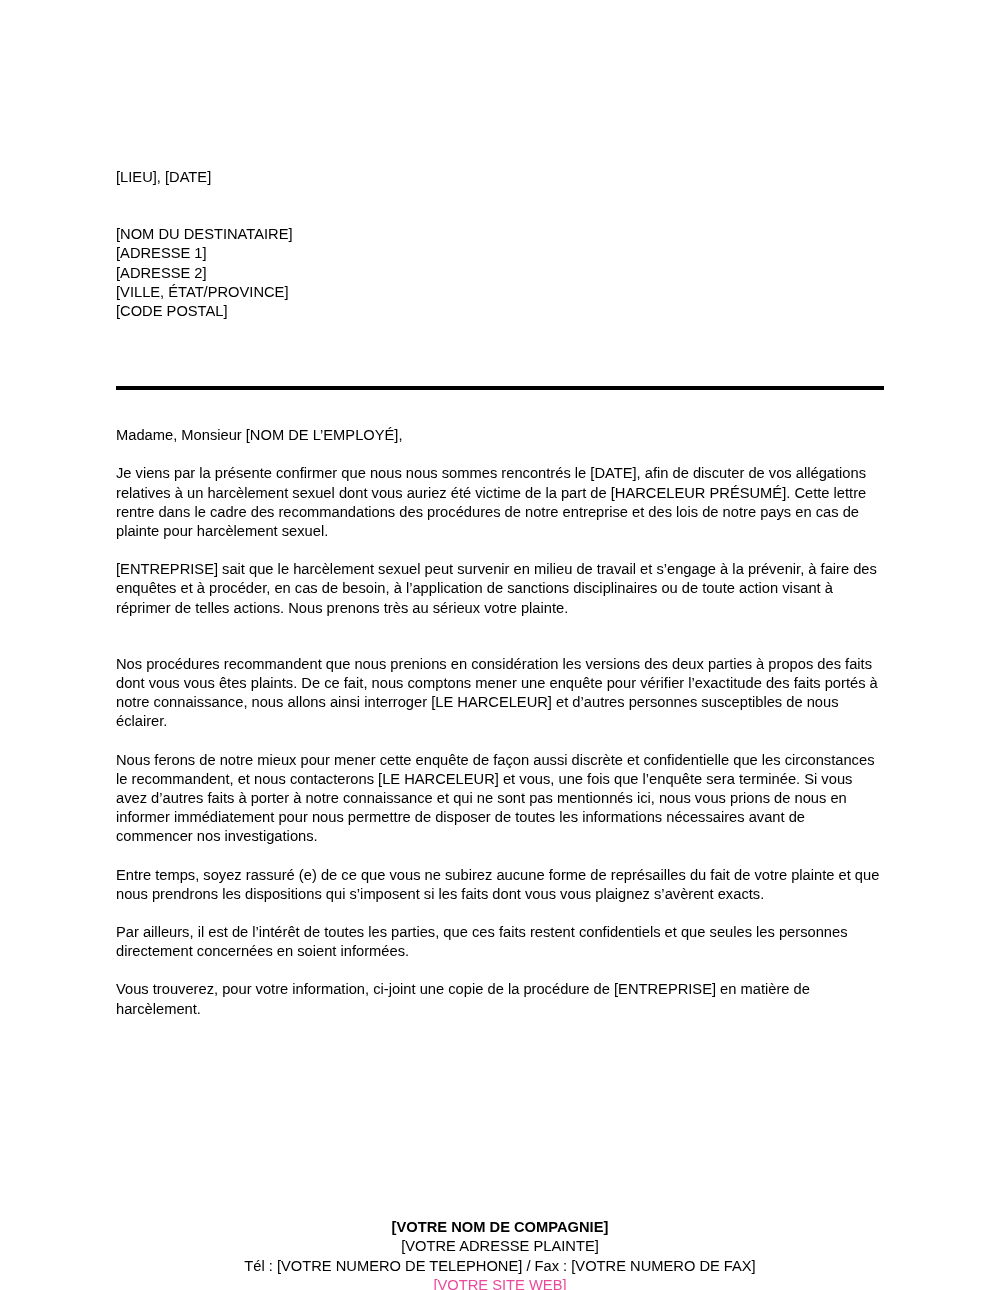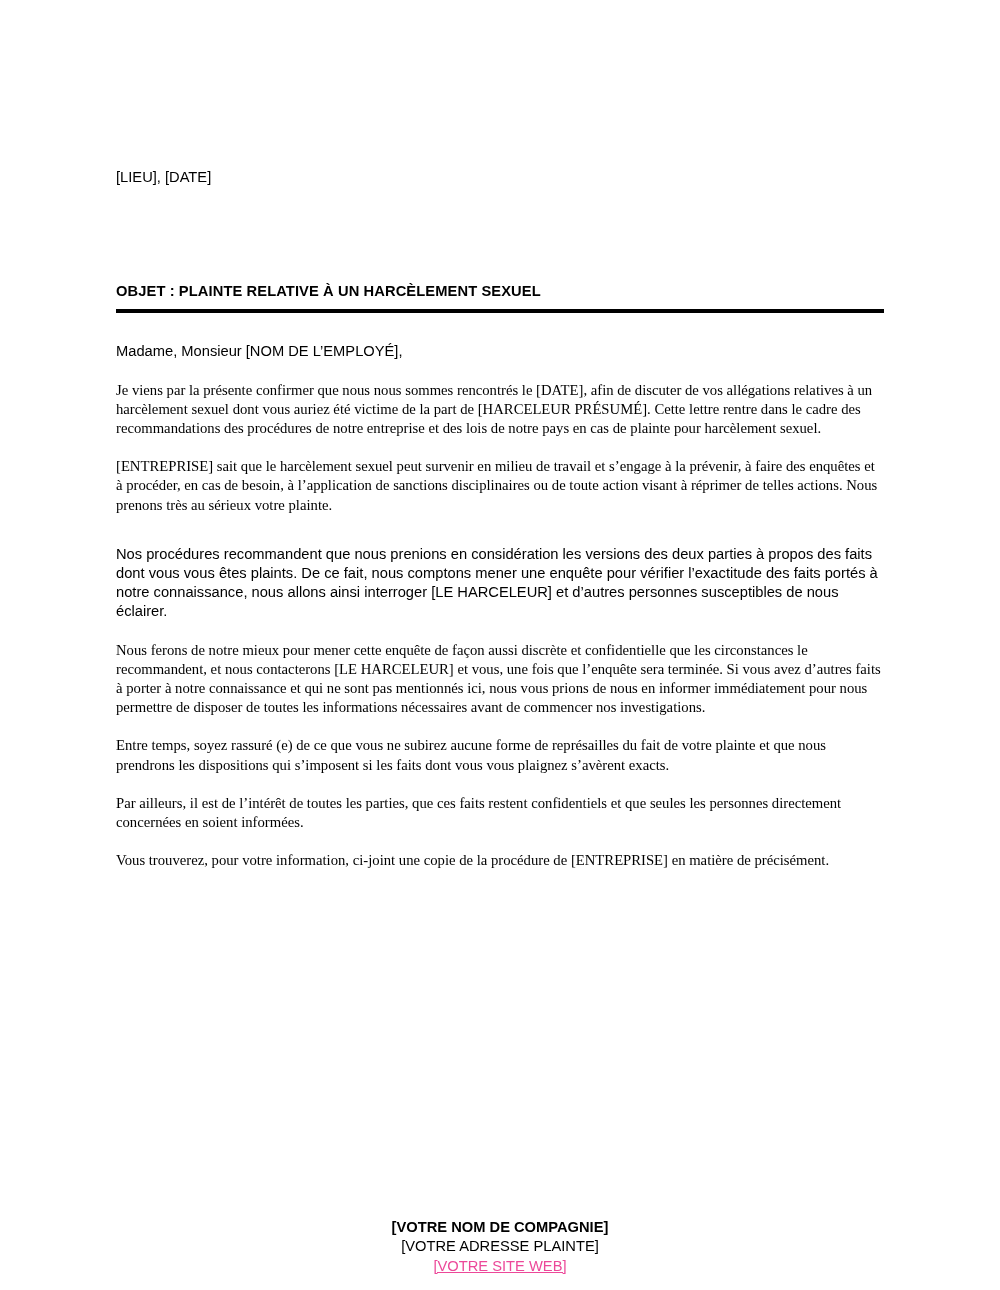--- a/index.html
+++ b/index.html
@@ -46,25 +46,25 @@
     line-height: 19.2px;
     letter-spacing: 0.1px;
   }
   .subject-rule {
     width: 768px;
     height: 4px;
     background: #000000;
     margin-top: 8px;
   }
   p.para {
-    margin: 1px 0 0 0;
+    margin: 8px 0 0 0;
     font-size: 14.7px;
     line-height: 19.2px;
   }
-  .para + .para { margin-top: 19px; font-family: Liberation Serif, serif; }
+  .para + .para { margin-top: 19px; }
 
   .footer {
     position: absolute;
     left: 116px;
     top: 1218px;
     width: 768px;
     text-align: center;
   }
   .footer div {
     font-size: 14.7px;
@@ -84,25 +84,31 @@
 <body>
 
 <div class="page">
 
   <div class="content">
 
     <div class="line block-meta">[LIEU], [DATE]</div>
 
     <div class="spacer-lg"></div>
 
+    <div>
+      <div class="line">[NOM DU DESTINATAIRE]</div>
+      <div class="line">[ADRESSE 1]</div>
+      <div class="line">[ADRESSE 2]</div>
+      <div class="line">[VILLE, ÉTAT/PROVINCE]</div>
+      <div class="line">[CODE POSTAL]</div>
+    </div>
 
     <div style="height:57px"></div>
 
     <div class="subject-wrap">
-      <div class="subject">OBJET : PLAINTE RELATIVE À UN HARCÈLEMENT SEXUEL</div>
       <div class="subject-rule"></div>
     </div>
 
     <div style="height:28px"></div>
 
     <p class="para">Madame, Monsieur [NOM DE L’EMPLOYÉ],</p>
 
     <p class="para">Je viens par la présente confirmer que nous nous sommes rencontrés le [DATE], afin de discuter de vos allégations relatives à un harcèlement sexuel dont vous auriez été victime de la part de [HARCELEUR PRÉSUMÉ]. Cette lettre rentre dans le cadre des recommandations des procédures de notre entreprise et des lois de notre pays en cas de plainte pour harcèlement sexuel.</p>
 
     <p class="para">[ENTREPRISE] sait que le harcèlement sexuel peut survenir en milieu de travail et s’engage à la prévenir, à faire des enquêtes et à procéder, en cas de besoin, à l’application de sanctions disciplinaires ou de toute action visant à réprimer de telles actions. Nous prenons très au sérieux votre plainte.</p>
@@ -112,23 +118,24 @@
     <div style="height:29px"></div>
 
     <p class="para">Nos procédures recommandent que nous prenions en considération les versions des deux parties à propos des faits dont vous vous êtes plaints. De ce fait, nous comptons mener une enquête pour vérifier l’exactitude des faits portés à notre connaissance, nous allons ainsi interroger [LE HARCELEUR] et d’autres personnes susceptibles de nous éclairer.</p>
 
     <p class="para">Nous ferons de notre mieux pour mener cette enquête de façon aussi discrète et confidentielle que les circonstances le recommandent, et nous contacterons [LE HARCELEUR] et vous, une fois que l’enquête sera terminée. Si vous avez d’autres faits à porter à notre connaissance et qui ne sont pas mentionnés ici, nous vous prions de nous en informer immédiatement pour nous permettre de disposer de toutes les informations nécessaires avant de commencer nos investigations.</p>
 
     <p class="para">Entre temps, soyez rassuré (e) de ce que vous ne subirez aucune forme de représailles du fait de votre plainte et que nous prendrons les dispositions qui s’imposent si les faits dont vous vous plaignez s’avèrent exacts.</p>
 
     <p class="para">Par ailleurs, il est de l’intérêt de toutes les parties, que ces faits restent confidentiels et que seules les personnes directement concernées en soient informées.</p>
 
-    <p class="para">Vous trouverez, pour votre information, ci-joint une copie de la procédure de [ENTREPRISE] en matière de précisément.</p>
+    <p class="para">Vous trouverez, pour votre information, ci-joint une copie de la procédure de [ENTREPRISE] en matière de harcèlement.</p>
 
   </div>
 
   <div class="footer">
     <div class="company">[VOTRE NOM DE COMPAGNIE]</div>
     <div>[VOTRE ADRESSE PLAINTE]</div>
+    <div>Tél : [VOTRE NUMERO DE TELEPHONE] / Fax : [VOTRE NUMERO DE FAX]</div>
     <div><span class="weblink">[VOTRE SITE WEB]</span></div>
   </div>
 
 </div>
 
 </body></html>

